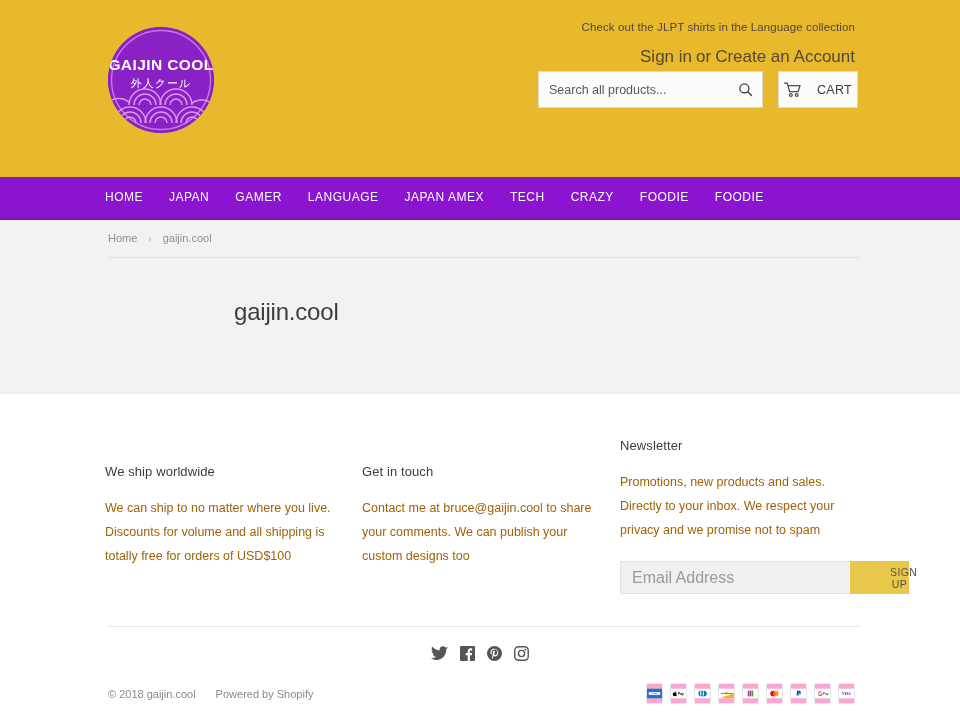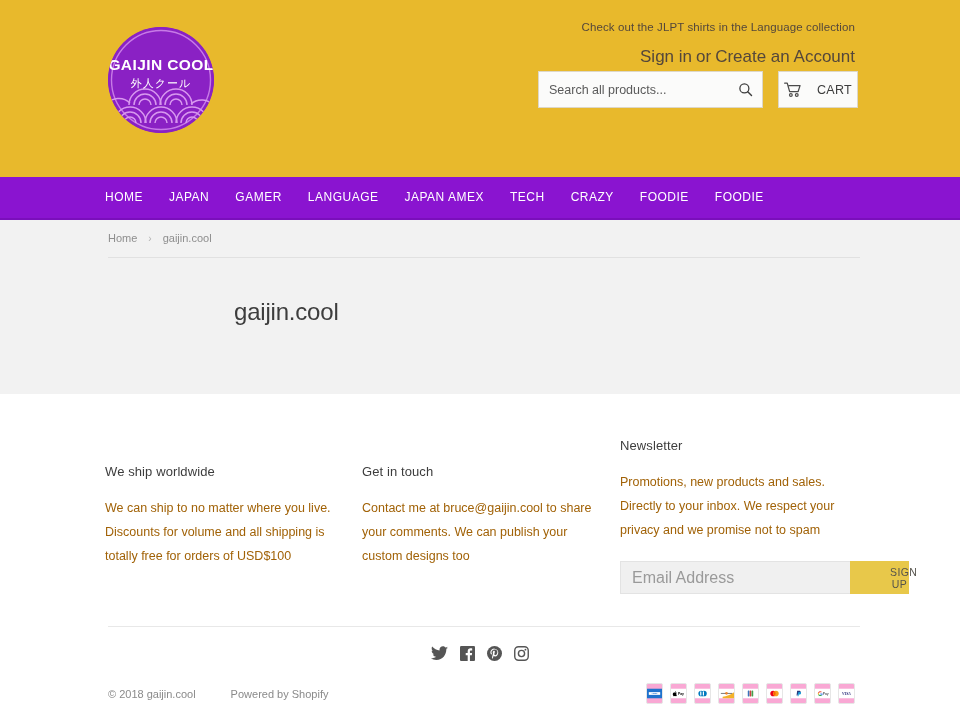--- a/index.html
+++ b/index.html
@@ -148,21 +148,21 @@
   .social-row {
     display: flex; justify-content: center; align-items: center; gap: 12px;
     padding-top: 19px;
   }
   .social-ico { cursor: pointer; display: block; }
 
   .bottom-row {
     display: flex; align-items: center; justify-content: space-between;
     padding-top: 22px; padding-left: 3px;
   }
-  .copy-line { font-size: 11px; color: #8a8a8a; display: flex; gap: 35px; }
+  .copy-line { font-size: 11px; color: #8a8a8a; display: flex; gap: 20px; }
   .copy-line a { color: #8a8a8a; text-decoration: none; }
 
   .pay-row { display: flex; align-items: center; gap: 7px; }
   .pay-ico {
     width: 17px; height: 21px; border-radius: 2px;
     background: #f9a8d4; border: 1px solid #e6e6e6;
     display: flex; align-items: center; justify-content: center; overflow: hidden;
   }
 </style>
 </head>

